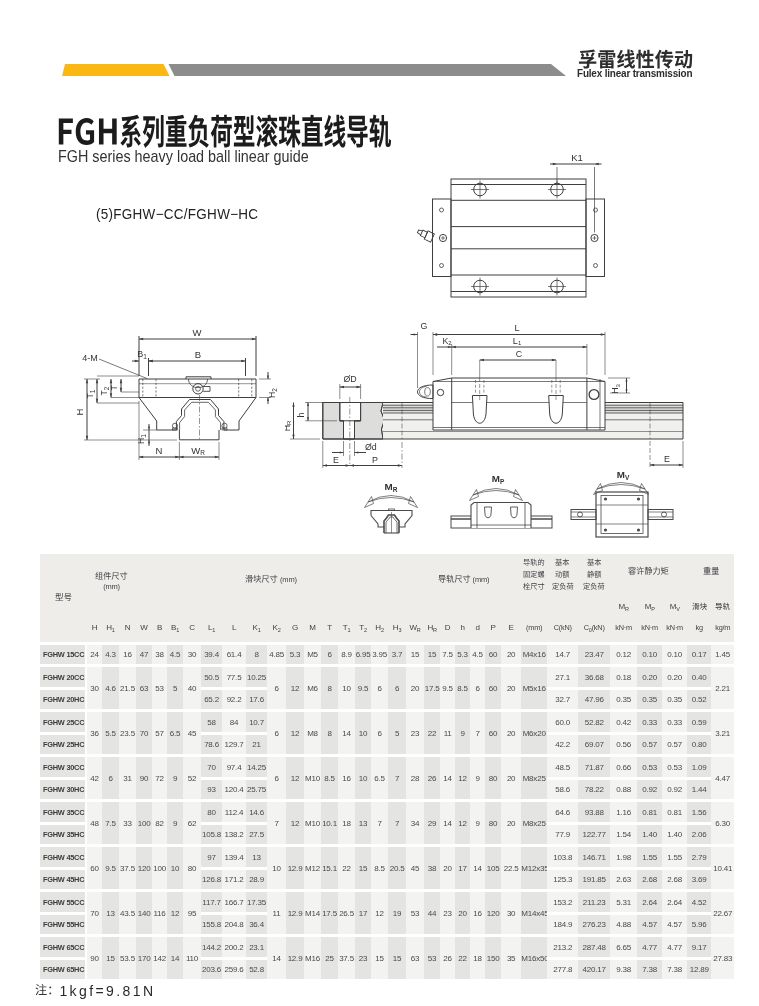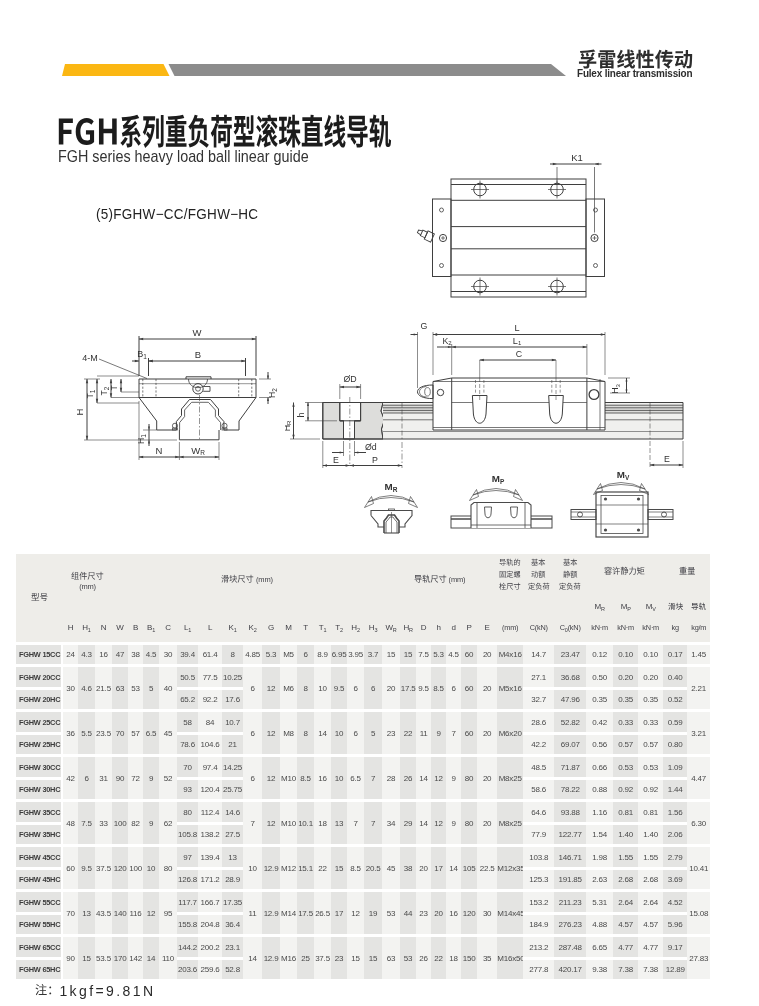--- a/index.html
+++ b/index.html
@@ -356,21 +356,21 @@
       <rect x="25" y="0" width="52" height="45" stroke-width="1.2"></rect>
       <rect x="30" y="3.5" width="42" height="38" stroke-width="0.8"></rect>
       <line x1="25" y1="13" x2="77" y2="13" stroke-width="0.7"></line>
       <line x1="25" y1="32" x2="77" y2="32" stroke-width="0.7"></line>
       <circle cx="34.5" cy="7" r="1.6" fill="#4a4a4a" stroke="none"></circle>
       <circle cx="67.5" cy="7" r="1.6" fill="#4a4a4a" stroke="none"></circle>
       <circle cx="34.5" cy="38" r="1.6" fill="#4a4a4a" stroke="none"></circle>
       <circle cx="67.5" cy="38" r="1.6" fill="#4a4a4a" stroke="none"></circle>
     </g>
   </svg>
-<table class="abs" style="left:16px;top:554px;width:694px">
+<table class="abs" style="left:40px;top:554px;width:694px">
     <colgroup>
       <col style="width:47px">
       <col style="width:15px">
       <col style="width:17px">
       <col style="width:17px">
       <col style="width:16px">
       <col style="width:15px">
       <col style="width:16px">
       <col style="width:18px">
       <col style="width:21px">
@@ -677,21 +677,21 @@
         <td class="cl bb" rowspan="2">20</td>
         <td class="cg bb" rowspan="2">17.5</td>
         <td class="cl bb" rowspan="2">9.5</td>
         <td class="cg bb" rowspan="2">8.5</td>
         <td class="cl bb" rowspan="2">6</td>
         <td class="cg bb" rowspan="2">60</td>
         <td class="cl bb" rowspan="2">20</td>
         <td class="cg bb" rowspan="2">M5x16</td>
         <td class="cl bb">27.1</td>
         <td class="cg bb">36.68</td>
-        <td class="cl bb">0.50</td>
+        <td class="cl bb">0.18</td>
         <td class="cg bb">0.20</td>
         <td class="cl bb">0.20</td>
         <td class="cg bb">0.40</td>
         <td class="cl bb" rowspan="2">2.21</td>
       </tr>
       <tr style="height:22px">
         <td class="cg bb mod">FGHW 20HC</td>
         <td class="cg bb">65.2</td>
         <td class="cl bb">92.2</td>
         <td class="cg bb">17.6</td>
@@ -723,32 +723,32 @@
         <td class="cl bb" rowspan="2">6</td>
         <td class="cg bb" rowspan="2">5</td>
         <td class="cl bb" rowspan="2">23</td>
         <td class="cg bb" rowspan="2">22</td>
         <td class="cl bb" rowspan="2">11</td>
         <td class="cg bb" rowspan="2">9</td>
         <td class="cl bb" rowspan="2">7</td>
         <td class="cg bb" rowspan="2">60</td>
         <td class="cl bb" rowspan="2">20</td>
         <td class="cg bb" rowspan="2">M6x20</td>
-        <td class="cl bb">28.6</td>
+        <td class="cl bb">60.0</td>
         <td class="cg bb">52.82</td>
         <td class="cl bb">0.42</td>
         <td class="cg bb">0.33</td>
         <td class="cl bb">0.33</td>
         <td class="cg bb">0.59</td>
         <td class="cl bb" rowspan="2">3.21</td>
       </tr>
       <tr style="height:22px">
         <td class="cg bb mod">FGHW 25HC</td>
         <td class="cg bb">78.6</td>
-        <td class="cl bb">104.6</td>
+        <td class="cl bb">129.7</td>
         <td class="cg bb">21</td>
         <td class="cl bb">42.2</td>
         <td class="cg bb">69.07</td>
         <td class="cl bb">0.56</td>
         <td class="cg bb">0.57</td>
         <td class="cl bb">0.57</td>
         <td class="cg bb">0.80</td>
       </tr>
       <tr style="height:23px">
         <td class="cg bb mod">FGHW 30CC</td>
@@ -921,21 +921,21 @@
         <td class="cl bb" rowspan="2">16</td>
         <td class="cg bb" rowspan="2">120</td>
         <td class="cl bb" rowspan="2">30</td>
         <td class="cg bb" rowspan="2">M14x45</td>
         <td class="cl bb">153.2</td>
         <td class="cg bb">211.23</td>
         <td class="cl bb">5.31</td>
         <td class="cg bb">2.64</td>
         <td class="cl bb">2.64</td>
         <td class="cg bb">4.52</td>
-        <td class="cl bb" rowspan="2">15.08</td>
+        <td class="cl bb" rowspan="2">22.67</td>
       </tr>
       <tr style="height:22px">
         <td class="cg bb mod">FGHW 55HC</td>
         <td class="cg bb">155.8</td>
         <td class="cl bb">204.8</td>
         <td class="cg bb">36.4</td>
         <td class="cl bb">184.9</td>
         <td class="cg bb">276.23</td>
         <td class="cl bb">4.88</td>
         <td class="cg bb">4.57</td>

